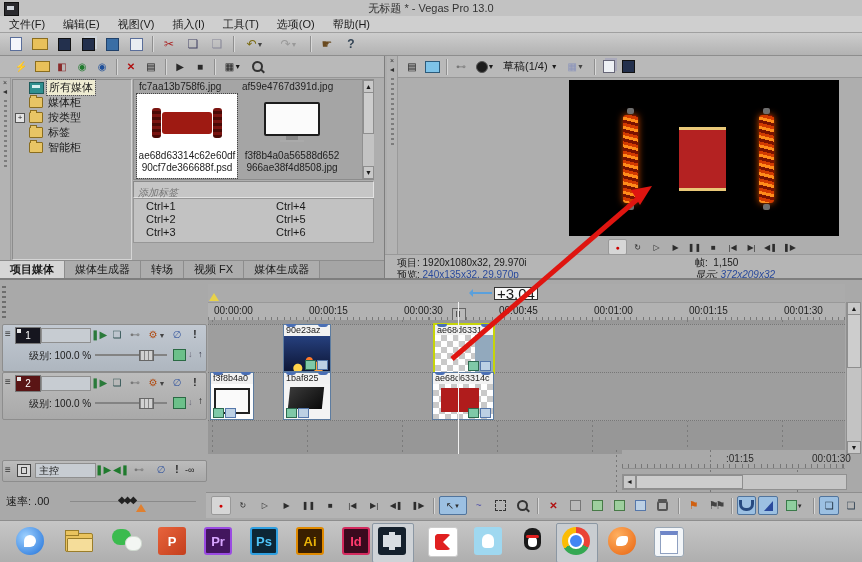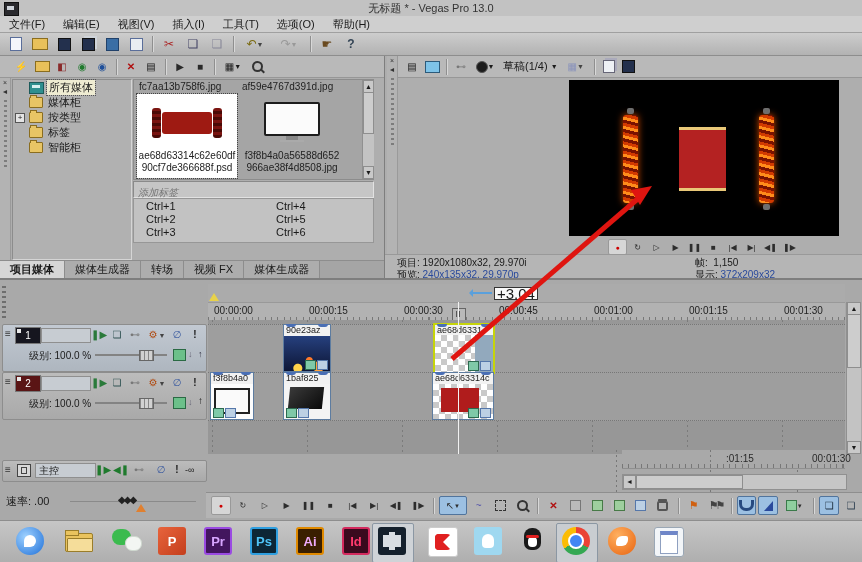--- a/index.html
+++ b/index.html
@@ -362,21 +362,21 @@
       <div class="tpb">|◀</div>
       <div class="tpb">▶|</div>
       <div class="tpb">◀❚</div>
       <div class="tpb">❚▶</div>
     </div>
 
     <div class="abs infobar" style="left:0;top:198px;width:478px;height:26px;background:#b5b5b5;border-top:1px solid #999;">
       <div class="abs tx" style="left:12px;top:1px;"><span>项目:</span> <span>1920x1080x32, 29.970i</span></div>
       <div class="abs tx" style="left:12px;top:13px;"><span>预览:</span> <span class="bluev">240x135x32, 29.970p</span></div>
       <div class="abs tx" style="left:310px;top:1px;"><span>帧:</span>&nbsp;&nbsp;<span>1,150</span></div>
-      <div class="abs tx" style="left:310px;top:13px;"><span>显示:</span> <span class="bluev">372x209x32</span></div>
+      <div class="abs tx" style="left:310px;top:13px;font-style:italic;"><span>显示:</span> <span class="bluev">372x209x32</span></div>
     </div>
   </div>
 
   <div class="abs" style="left:0;top:278px;width:862px;height:242px;background:#a9a9a9;border-top:2px solid #7e7e7e;">
 
     <div class="abs" style="left:2px;top:6px;width:4px;height:32px;background:repeating-linear-gradient(#6e6e6e 0 2px,transparent 2px 5px);"></div>
 
 
     <div class="abs" style="left:208px;top:4px;width:637px;height:18px;background:#ababab;">
       <div class="abs ymarker" style="left:1px;top:9px;"></div>
@@ -634,21 +634,21 @@
     <div class="tk" style="left:158px;">
       <div class="appsq" style="background:linear-gradient(135deg,#e8643c,#c43e1c);color:#fff;">P</div>
     </div>
     <div class="tk" style="left:204px;">
       <div class="appsq" style="background:#42165e;color:#d7a6ff;border:2px solid #9a4ae2;box-sizing:border-box;">Pr</div>
     </div>
     <div class="tk" style="left:250px;">
       <div class="appsq" style="background:#0d2636;color:#4fc3f7;border:2px solid #2f9fe0;box-sizing:border-box;">Ps</div>
     </div>
     <div class="tk" style="left:296px;">
-      <div class="appsq" style="background:#3a1f00;color:#f0abfc;border:2px solid #e08a00;box-sizing:border-box;">Ai</div>
+      <div class="appsq" style="background:#3a1f00;color:#eab308;border:2px solid #e08a00;box-sizing:border-box;">Ai</div>
     </div>
     <div class="tk" style="left:342px;">
       <div class="appsq" style="background:#3a0a1e;color:#ff3a6e;border:2px solid #d42a5e;box-sizing:border-box;">Id</div>
     </div>
     <div class="tk" style="left:378px;">
       <div class="appsq" style="background:#14202c;">
         <span style="width:18px;height:12px;background:#d8dde2;border-top:3px dashed #14202c;border-bottom:3px dashed #14202c;"></span>
       </div>
     </div>
     <div class="tk" style="left:428px;">

